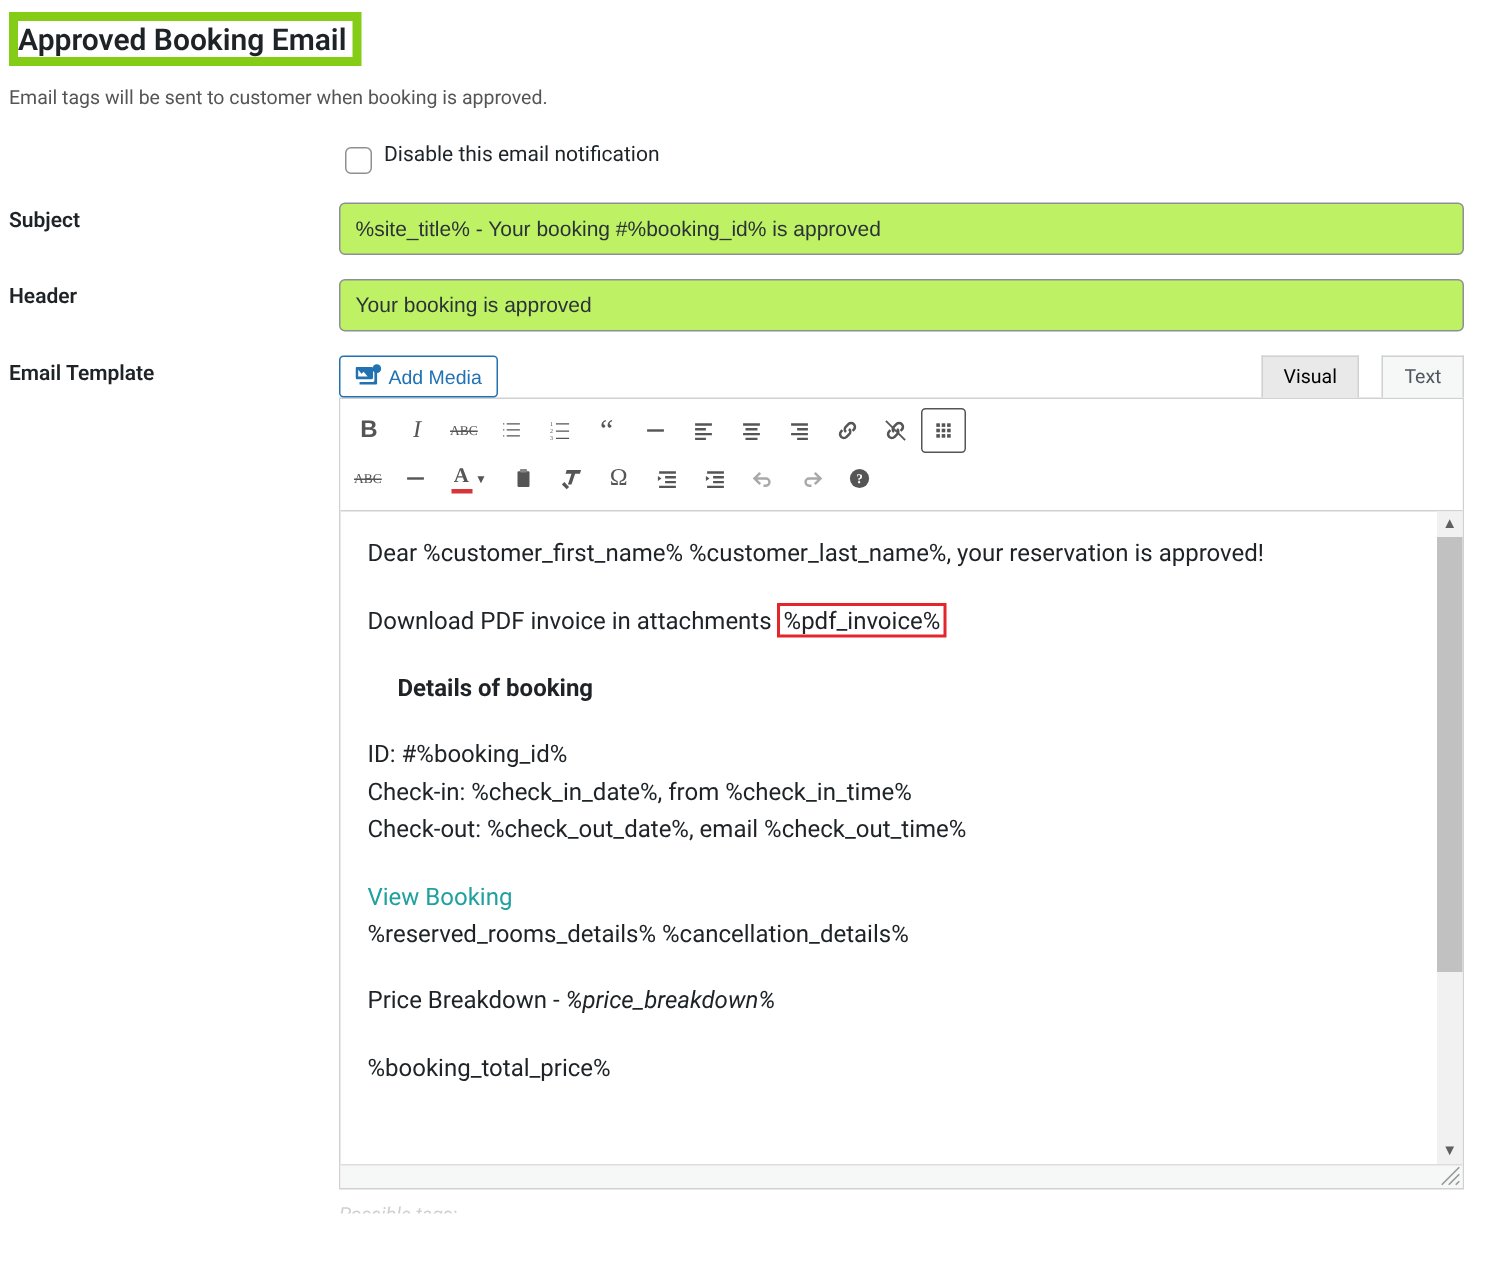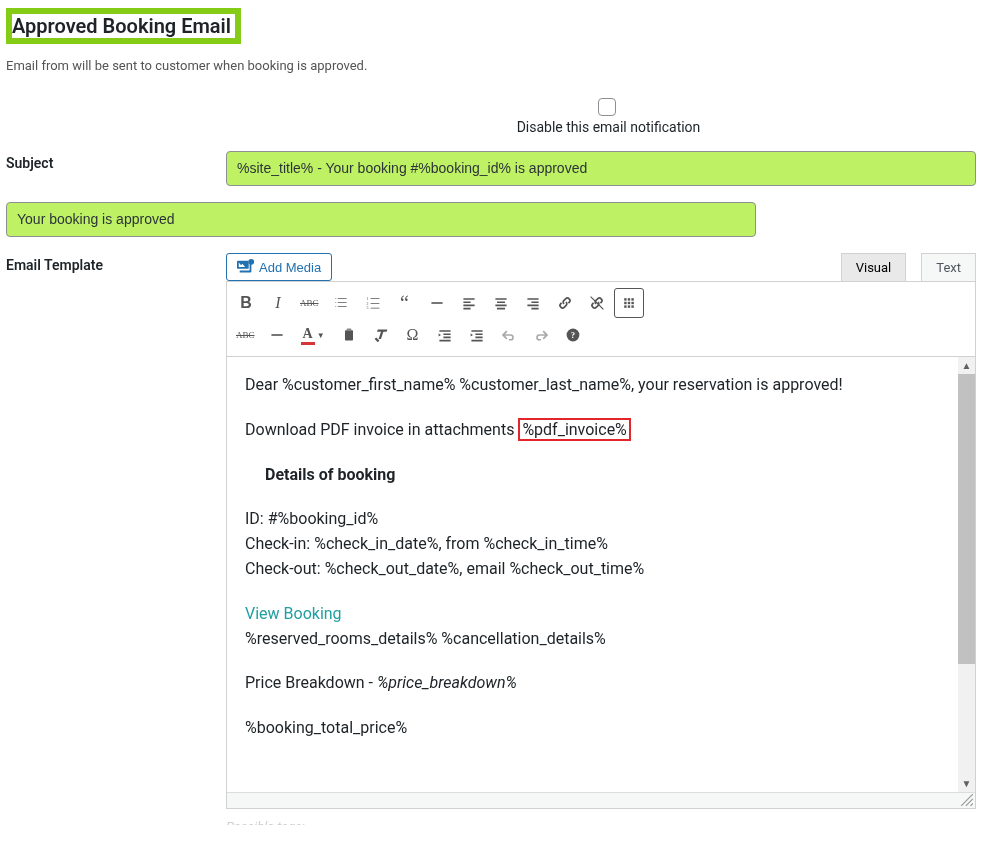--- a/index.html
+++ b/index.html
@@ -36,22 +36,21 @@
       font-size: 14px;
       font-weight: 600;
       color: #1d2327;
       padding-top: 4px;
     }
     .form-row .field-col {
       flex: 1;
     }
     .checkbox-wrap {
       display: flex;
-      align-items: center;
-      flex-direction: column;
+      align-items: flex-start;
     }
     input[type="checkbox"] {
       width: 18px;
       height: 18px;
       margin-right: 8px;
       border: 1px solid #8c8f94;
       border-radius: 4px;
       appearance: none;
       cursor: pointer;
       background: #fff;
@@ -210,40 +209,41 @@
       font-style: italic;
     }
   </style>
 </head>
 <body>
 
 
 
 <h2 class="page-title">Approved Booking Email</h2>
 
-<p class="description">Email from will be sent to customer when booking is approved.</p>
+<p class="description">Email tags will be sent to customer when booking is approved.</p>
 
 <div class="form-row">
   <div class="label-col"></div>
   <div class="field-col">
     <label class="checkbox-wrap">
       <input type="checkbox" style="">
       <span class="checkbox-label">Disable this email notification</span>
     </label>
   </div>
 </div>
 
 <div class="form-row">
   <div class="label-col">Subject</div>
   <div class="field-col">
     <input type="text" class="text-input" value="%site_title% - Your booking #%booking_id% is approved" style="">
   </div>
 </div>
 
 <div class="form-row">
+  <div class="label-col">Header</div>
   <div class="field-col">
     <input type="text" class="text-input" value="Your booking is approved" style="">
   </div>
 </div>
 
 <div class="form-row">
   <div class="label-col">Email Template</div>
   <div class="field-col">
     <div class="editor-wrap">
       <div class="editor-top">

